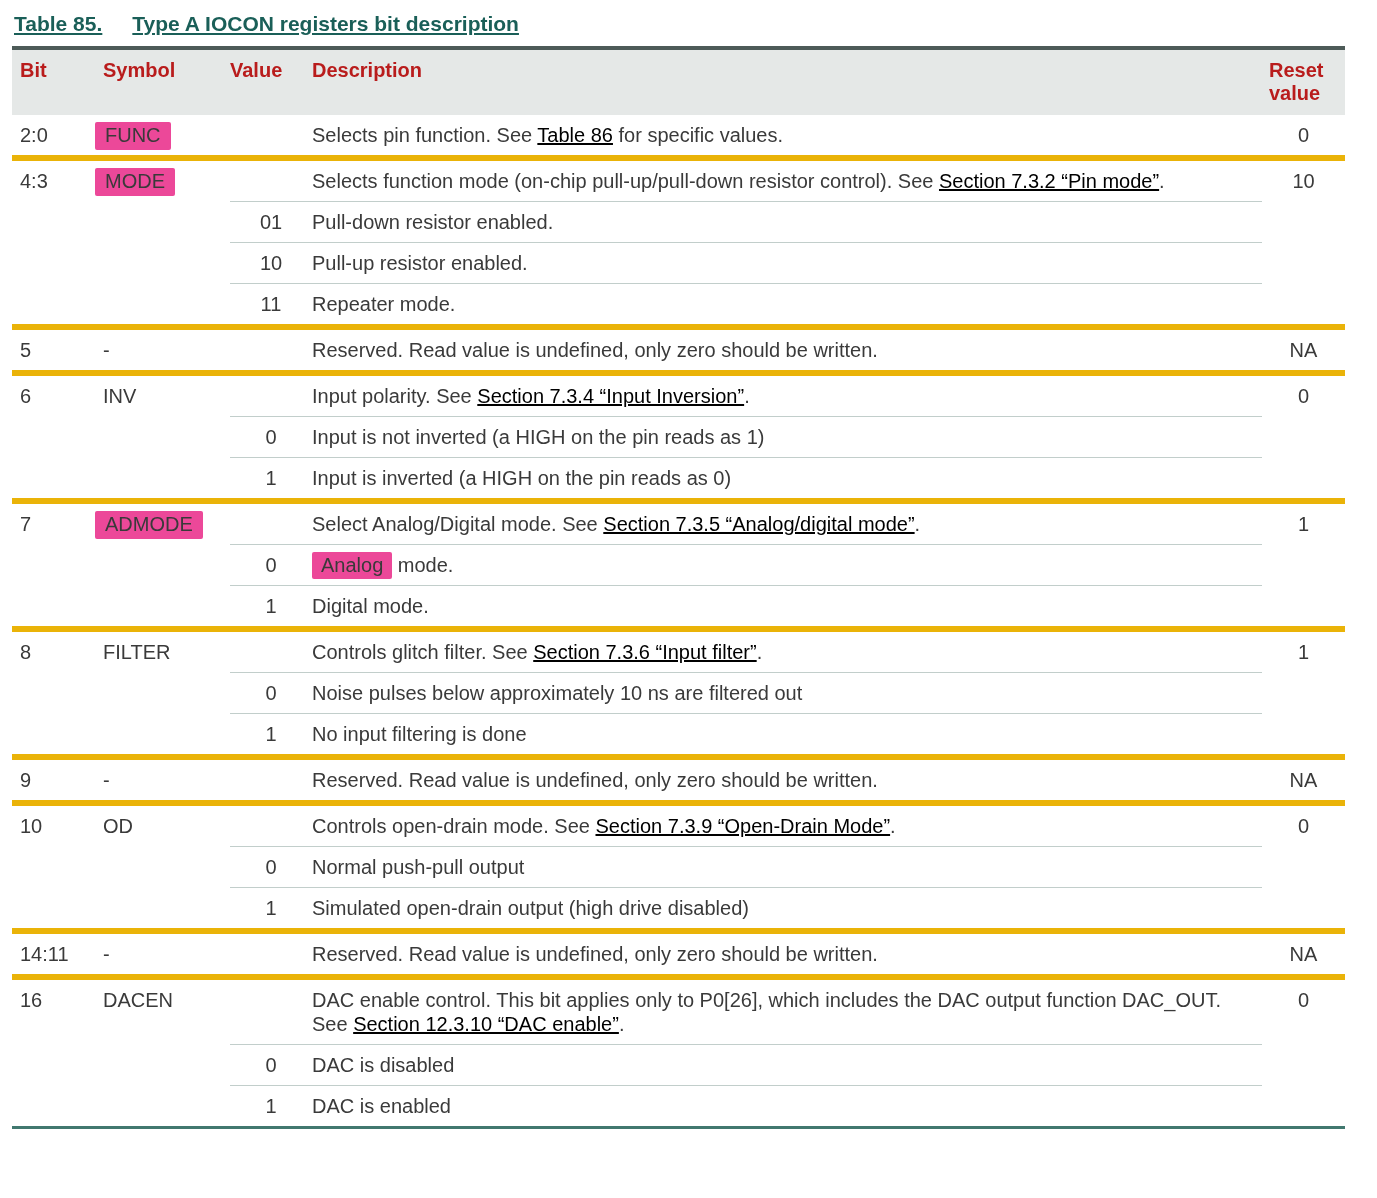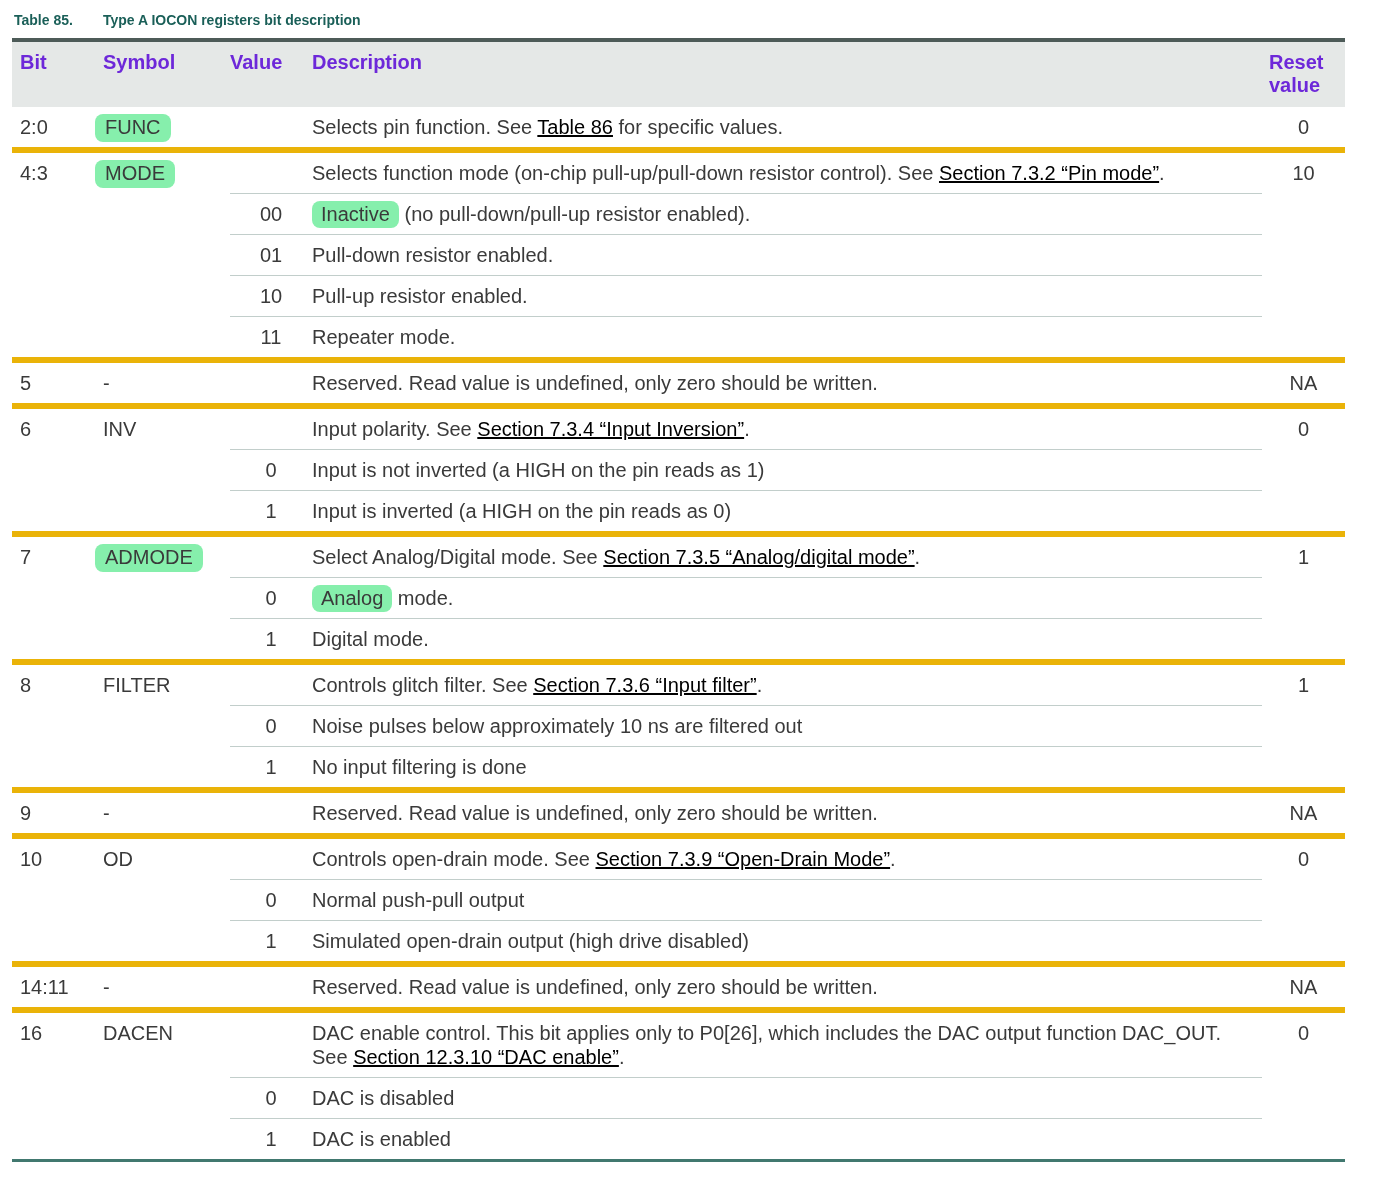--- a/index.html
+++ b/index.html
@@ -5,41 +5,42 @@
   * { margin:0; padding:0; box-sizing:border-box; }
   html,body { background:#ffffff; }
   body {
     width:1377px; height:1198px; overflow:hidden;
     font-family:"Liberation Sans", sans-serif;
     color:#3a3a3a;
   }
   .page { padding:10px 0 0 12px; }
 
   .table-caption {
-    font-size:14px; font-weight:bold; color:#1a5f58;
+    font-size:21px; font-weight:bold; color:#1a5f58;
     margin:2px 0 10px 2px;
+    text-decoration:underline;
   }
   .table-caption .cap-label { margin-right:30px; }
 
   table.reg-table {
     width:1333px;
     border-collapse:collapse;
     table-layout:fixed;
     border-bottom:3px solid #41786f;
   }
   col.col-bit    { width:90px;  }
   col.col-symbol { width:128px; }
   col.col-value  { width:82px;  }
   col.col-desc   { width:950px; }
   col.col-reset  { width:83px;  }
 
   thead th {
     background:#e5e8e7;
     border-top:4px solid #4d5b58;
-    font-size:20px; font-weight:bold; color:#6d28d9;
+    font-size:20px; font-weight:bold; color:#b91c1c;
     text-align:left; vertical-align:top;
     height:67px;
     padding:9px 0 0 0;
   }
   thead th.c-bit    { padding-left:8px; }
   thead th.c-symbol { padding-left:1px; }
   thead th.c-value  { padding-left:0; }
   thead th.c-reset  { padding-left:7px; padding-right:14px; }
 
   tbody td {
@@ -60,23 +61,23 @@
   
   tr.sub td { border-top:none; }
   tr.sub td.c-value, tr.sub td.c-desc { border-top:1px solid #c2cecb; }
 
   .link {
     color:#000000;
     text-decoration:underline;
     cursor:pointer;
   }
   .hl {
-    background:#86efac;
+    background:#ec4899;
     padding:2px 9px 3px;
-    border-radius:8px;
+    border-radius:2px;
   }
   tbody td.c-symbol .hl { padding:2px 10px 4px; margin-left:-8px; }
 </style>
 </head>
 <body>
 
 <div class="page">
 
   <div class="table-caption">
     <span class="cap-label">Table 85.</span><span>Type A IOCON registers bit description</span>
@@ -110,27 +111,20 @@
         <tr class="main">
           <td class="c-bit">4:3</td>
           <td class="c-symbol"><span class="hl">MODE</span></td>
           <td class="c-value"></td>
           <td class="c-desc"><span>Selects function mode (on-chip pull-up/pull-down resistor control). See </span><a class="link">Section 7.3.2 “Pin mode”</a><span>.</span></td>
           <td class="c-reset">10</td>
         </tr>
         <tr class="sub">
           <td class="c-bit"></td>
           <td class="c-symbol"></td>
-          <td class="c-value">00</td>
-          <td class="c-desc"><span class="hl">Inactive</span><span> (no pull-down/pull-up resistor enabled).</span></td>
-          <td class="c-reset"></td>
-        </tr>
-        <tr class="sub">
-          <td class="c-bit"></td>
-          <td class="c-symbol"></td>
           <td class="c-value">01</td>
           <td class="c-desc"><span>Pull-down resistor enabled.</span></td>
           <td class="c-reset"></td>
         </tr>
         <tr class="sub">
           <td class="c-bit"></td>
           <td class="c-symbol"></td>
           <td class="c-value">10</td>
           <td class="c-desc"><span>Pull-up resistor enabled.</span></td>
           <td class="c-reset"></td>

